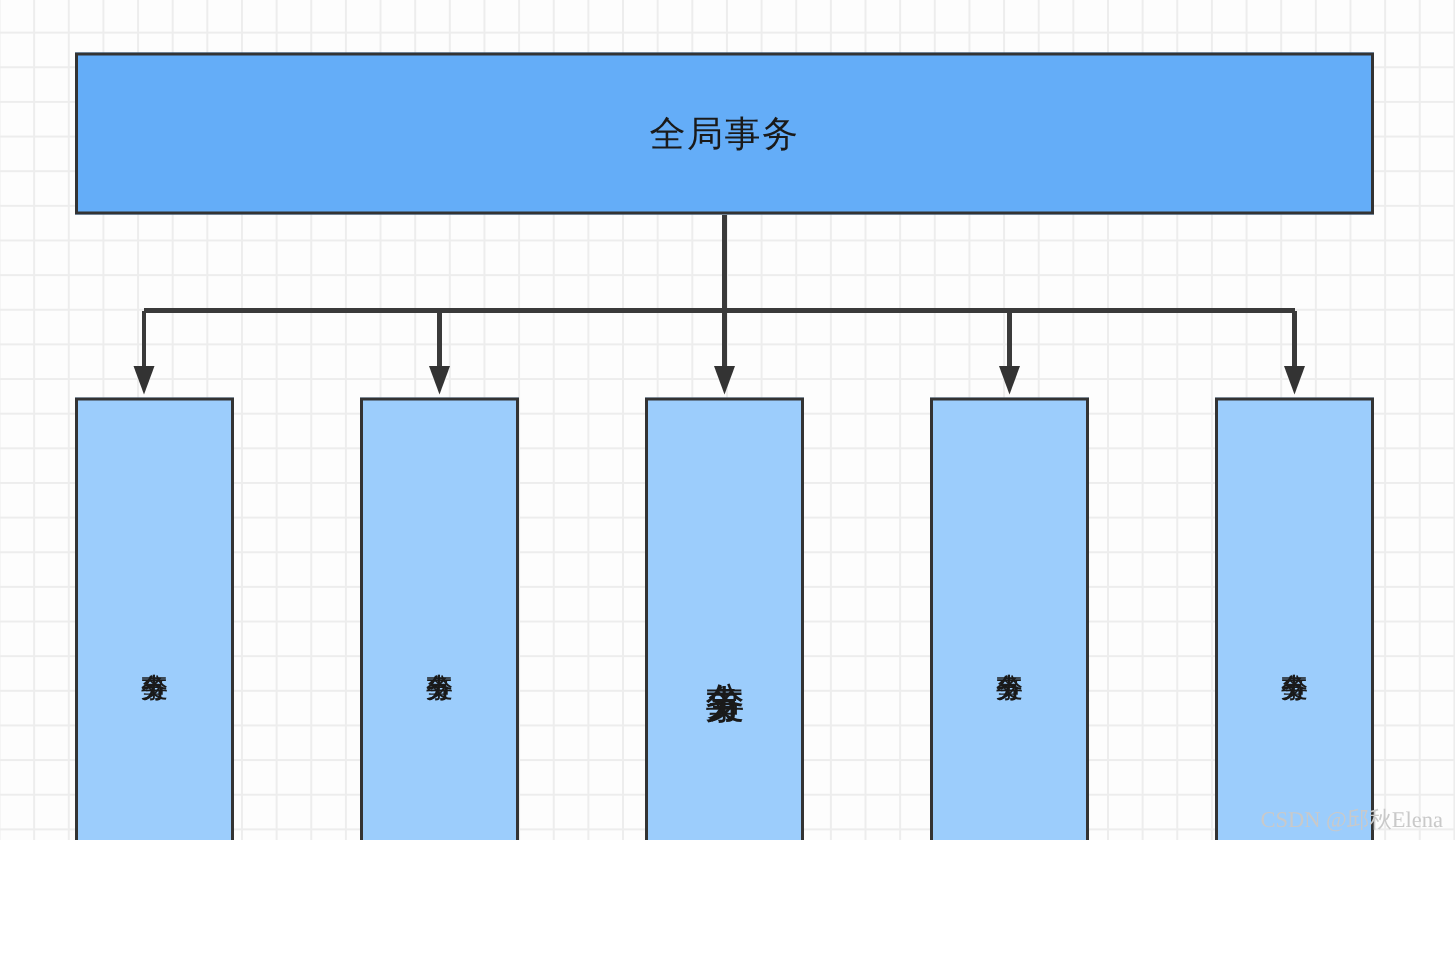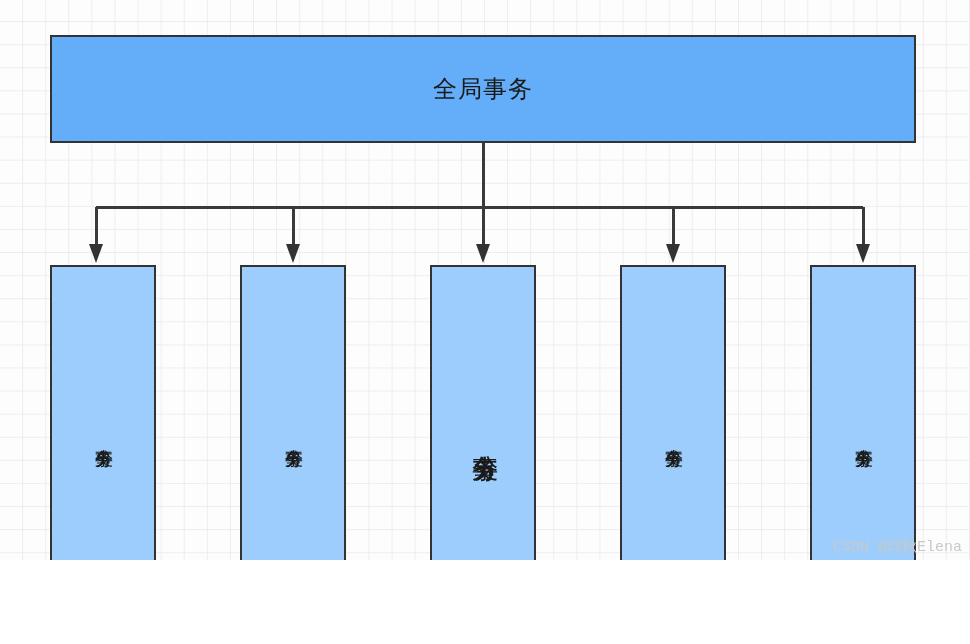--- a/index.html
+++ b/index.html
@@ -11,21 +11,21 @@
     position: relative;
     width: 970px;
     height: 560px;
     overflow: hidden;
     background-color: #fdfdfd;
     background-image:
       linear-gradient(to right, #ededed 1px, transparent 1px),
       linear-gradient(to bottom, #ededed 1px, transparent 1px);
     background-size: 23.1px 23.1px;
     background-position: -1px -2px;
-    font-family: Liberation Mono, monospace;
+    font-family: Liberation Serif, serif;
   }
 
   
   .node {
     position: absolute;
     box-sizing: border-box;
     border: 2px solid #333333;
     display: flex;
     align-items: center;
     justify-content: center;

